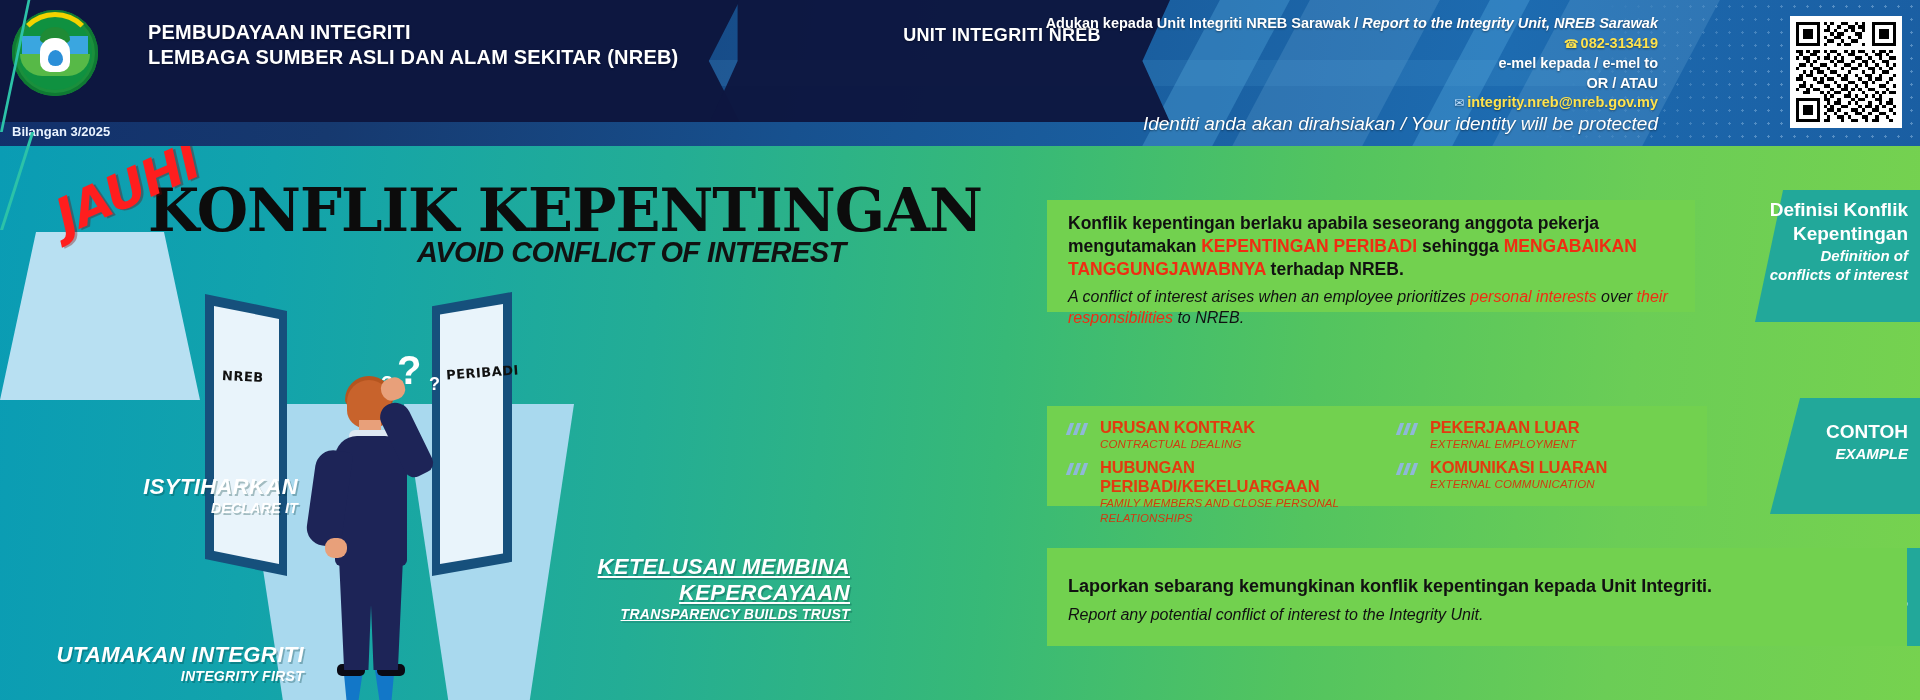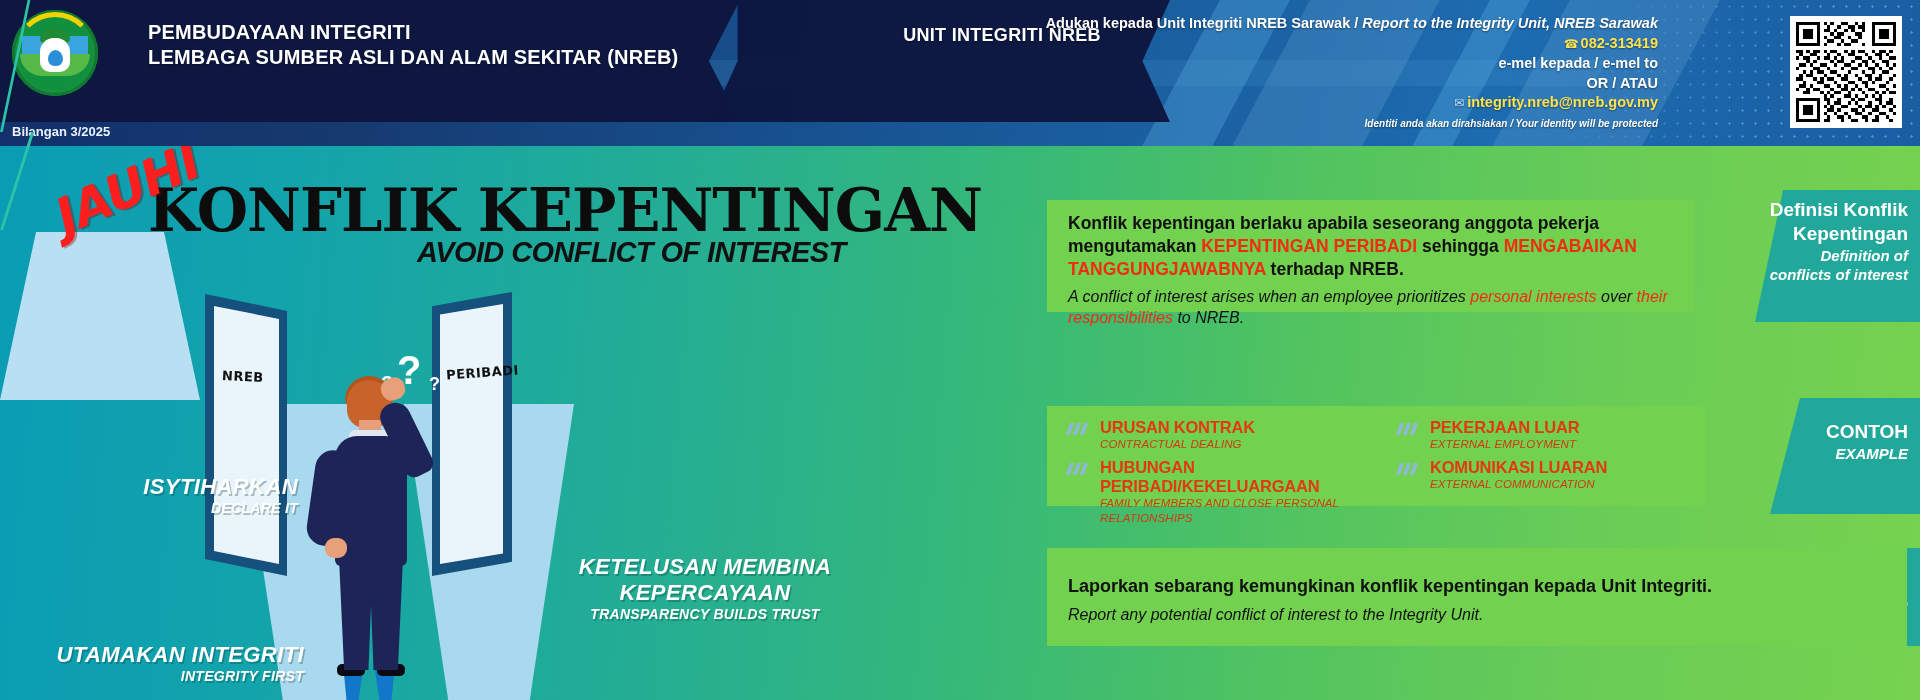--- a/index.html
+++ b/index.html
@@ -65,21 +65,21 @@
     text-shadow:0 1px 2px rgba(0,0,0,.4);
   }
   .contact{
     position:absolute;right:262px;top:14px;width:720px;text-align:right;color:#fff;
     font-size:14.5px;line-height:19.5px;font-weight:bold;
     text-shadow:0 1px 2px rgba(0,0,0,.45);
   }
   .contact .ital{font-style:italic;font-weight:bold;}
   .contact .phone{color:#ffe34d;font-weight:bold;}
   .contact .email{color:#ffe34d;font-weight:bold;}
-  .contact .line-protect{font-style:italic;font-weight:bold;font-size:10px;}
+  .contact .line-protect{font-style:italic;font-weight:normal;font-size:19px;}
   .ph-ico{color:#ffe34d;font-size:12px;margin-right:2px;}
   .em-ico{color:#bfe0ff;font-size:12px;margin-right:3px;}
 
   .qr{
     position:absolute;right:18px;top:16px;width:112px;height:112px;background:#fff;padding:6px;box-sizing:border-box;
   }
   .qr svg{display:block;width:100%;height:100%;}
 
   
   .stage{
@@ -153,21 +153,21 @@
   .q-big{position:absolute;left:92px;top:-2px;font-size:40px;font-weight:bold;color:#fff;font-family:"Liberation Sans",sans-serif;}
   .q-s1{position:absolute;left:76px;top:22px;font-size:20px;font-weight:bold;color:#fff;}
   .q-s2{position:absolute;left:124px;top:24px;font-size:18px;font-weight:bold;color:#fff;}
 
   .slogan{position:absolute;color:#fff;font-family:"Liberation Sans",sans-serif;
     font-style:italic;font-weight:bold;text-shadow:1.5px 1.5px 0 rgba(0,60,60,.30);}
   .slogan .big{font-size:22px;letter-spacing:.4px;display:block;}
   .slogan .small{font-size:14px;letter-spacing:.3px;display:block;}
   .sl-declare{left:88px;top:242px;text-align:right;width:210px;}
   .sl-integrity{left:24px;top:410px;text-align:right;width:280px;}
-  .sl-trans{left:540px;top:322px;text-align:center;width:330px;}
+  .sl-trans{left:520px;top:322px;text-align:right;width:330px;text-decoration:underline;}
 
   
   .panel{
     position:absolute;background:#72d14f;
   }
   .p1{left:1047px;top:200px;width:648px;height:112px;}
   .p2{left:1047px;top:406px;width:660px;height:100px;}
   .p3{left:1047px;top:548px;width:860px;height:98px;}
 
   .tab{

